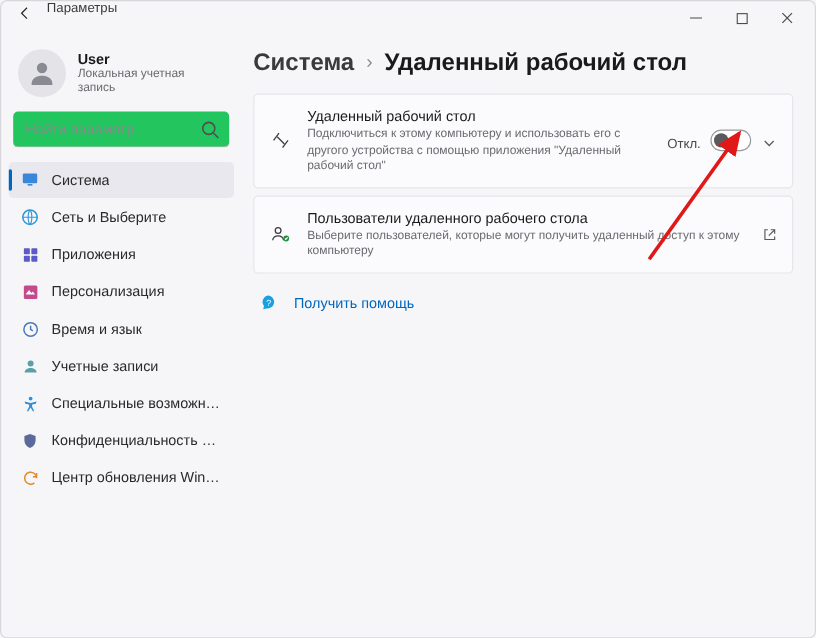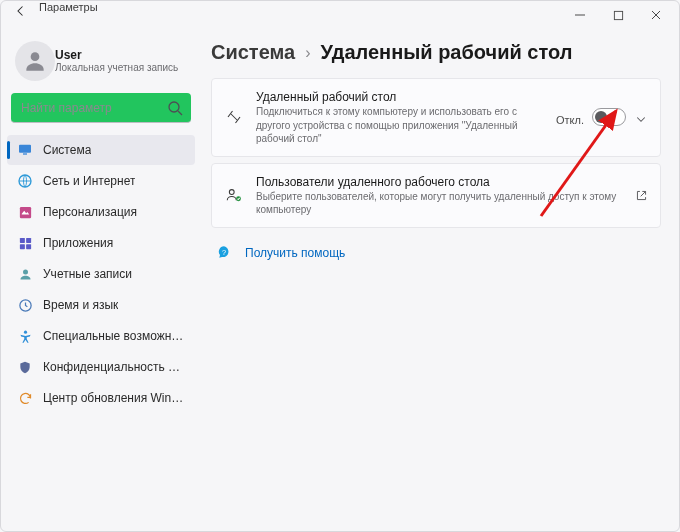--- a/index.html
+++ b/index.html
@@ -19,21 +19,21 @@
   .titlebar{height:30px;display:flex;padding:0 4px 0 10px}
   .tb-back{width:20px;height:20px;display:flex;align-items:center;justify-content:center;color:#2a2a2a;cursor:default}
   .tb-title{margin-left:8px;font-size:11px;color:#3a3a3a}
   .tb-spacer{flex:1}
   .tb-btn{width:38px;height:28px;display:flex;align-items:center;justify-content:center;color:#4a4a4a}
 
   .shell{display:flex;height:calc(100% - 30px)}
 
   
   .sidebar{width:200px;padding:4px 6px 0 6px;display:flex;flex-direction:column;gap:2px}
-  .account{display:flex;align-items:center;padding:6px 8px 10px 8px}
+  .account{display:flex;align-items:center;gap:10px;padding:6px 8px 10px 8px}
   .avatar{width:40px;height:40px;border-radius:50%;background:#e4e4e8;display:flex;align-items:center;justify-content:center}
   .avatar svg{width:26px;height:26px;fill:#8a8a92}
   .acc-name{font-size:12px;font-weight:600;line-height:1.2}
   .acc-sub{font-size:10px;color:var(--muted);line-height:1.2}
 
   .search{position:relative;margin:0 4px 10px 4px}
   .search input{width:100%;height:30px;padding:0 30px 0 10px;border:none;border-bottom:1px solid #bcbcc2;background:#22c55e;border-radius:4px;font-size:12px;color:#333;outline:none}
   .search input::placeholder{color:#8a8a8e}
   .search .sicon{position:absolute;right:8px;top:7px;width:16px;height:16px;color:#4e4e54}
 
@@ -136,59 +136,59 @@
           </span>
           <span class="nav-label">Система</span>
         </div>
         <div class="nav-item">
           <span class="nav-ico">
             <svg width="16" height="16" viewBox="0 0 24 24">
               <circle cx="12" cy="12" r="9" fill="none" stroke="#2f9ad8" stroke-width="2"></circle>
               <path d="M3 12h18M12 3c3 3 3 15 0 18M12 3c-3 3-3 15 0 18" fill="none" stroke="#2f9ad8" stroke-width="1.4"></path>
             </svg>
           </span>
-          <span class="nav-label">Сеть и Интернет</span>
-        </div>
-        <div class="nav-item">
-          <span class="nav-ico">
-            <svg width="15" height="15" viewBox="0 0 24 24">
-              <rect x="3" y="3" width="18" height="18" rx="2" fill="#c44a8a"></rect>
-              <path d="M6 14l4-5 3 4 2-2 3 4H6z" fill="#fff"></path>
-            </svg>
-          </span>
-          <span class="nav-label">Персонализация</span>
+          <span class="nav-label">Сеть и Выберите</span>
         </div>
         <div class="nav-item">
           <span class="nav-ico">
             <svg width="15" height="15" viewBox="0 0 24 24" fill="#5a5ac8">
               <rect x="3" y="3" width="8" height="8" rx="1"></rect>
               <rect x="13" y="3" width="8" height="8" rx="1"></rect>
               <rect x="3" y="13" width="8" height="8" rx="1"></rect>
               <rect x="13" y="13" width="8" height="8" rx="1"></rect>
             </svg>
           </span>
           <span class="nav-label">Приложения</span>
         </div>
         <div class="nav-item">
           <span class="nav-ico">
+            <svg width="15" height="15" viewBox="0 0 24 24">
+              <rect x="3" y="3" width="18" height="18" rx="2" fill="#c44a8a"></rect>
+              <path d="M6 14l4-5 3 4 2-2 3 4H6z" fill="#fff"></path>
+            </svg>
+          </span>
+          <span class="nav-label">Персонализация</span>
+        </div>
+        <div class="nav-item">
+          <span class="nav-ico">
+            <svg width="15" height="15" viewBox="0 0 24 24" fill="none" stroke="#4a7ab8" stroke-width="2">
+              <circle cx="12" cy="12" r="9"></circle>
+              <path d="M12 7v5l3 2"></path>
+            </svg>
+          </span>
+          <span class="nav-label">Время и язык</span>
+        </div>
+        <div class="nav-item">
+          <span class="nav-ico">
             <svg width="15" height="15" viewBox="0 0 24 24" fill="#5aa0a8">
               <circle cx="12" cy="8" r="4"></circle>
               <path d="M4 20c0-4 4-6 8-6s8 2 8 6H4z"></path>
             </svg>
           </span>
           <span class="nav-label">Учетные записи</span>
-        </div>
-        <div class="nav-item">
-          <span class="nav-ico">
-            <svg width="15" height="15" viewBox="0 0 24 24" fill="none" stroke="#4a7ab8" stroke-width="2">
-              <circle cx="12" cy="12" r="9"></circle>
-              <path d="M12 7v5l3 2"></path>
-            </svg>
-          </span>
-          <span class="nav-label">Время и язык</span>
         </div>
         <div class="nav-item">
           <span class="nav-ico">
             <svg width="15" height="15" viewBox="0 0 24 24" fill="#2f8fd8">
               <circle cx="12" cy="5" r="2.5"></circle>
               <path d="M4 9l8 2 8-2-1 3-5 1v3l3 6h-2l-3-5-3 5H7l3-6v-3l-5-1z"></path>
             </svg>
           </span>
           <span class="nav-label">Специальные возможности</span>
         </div>

